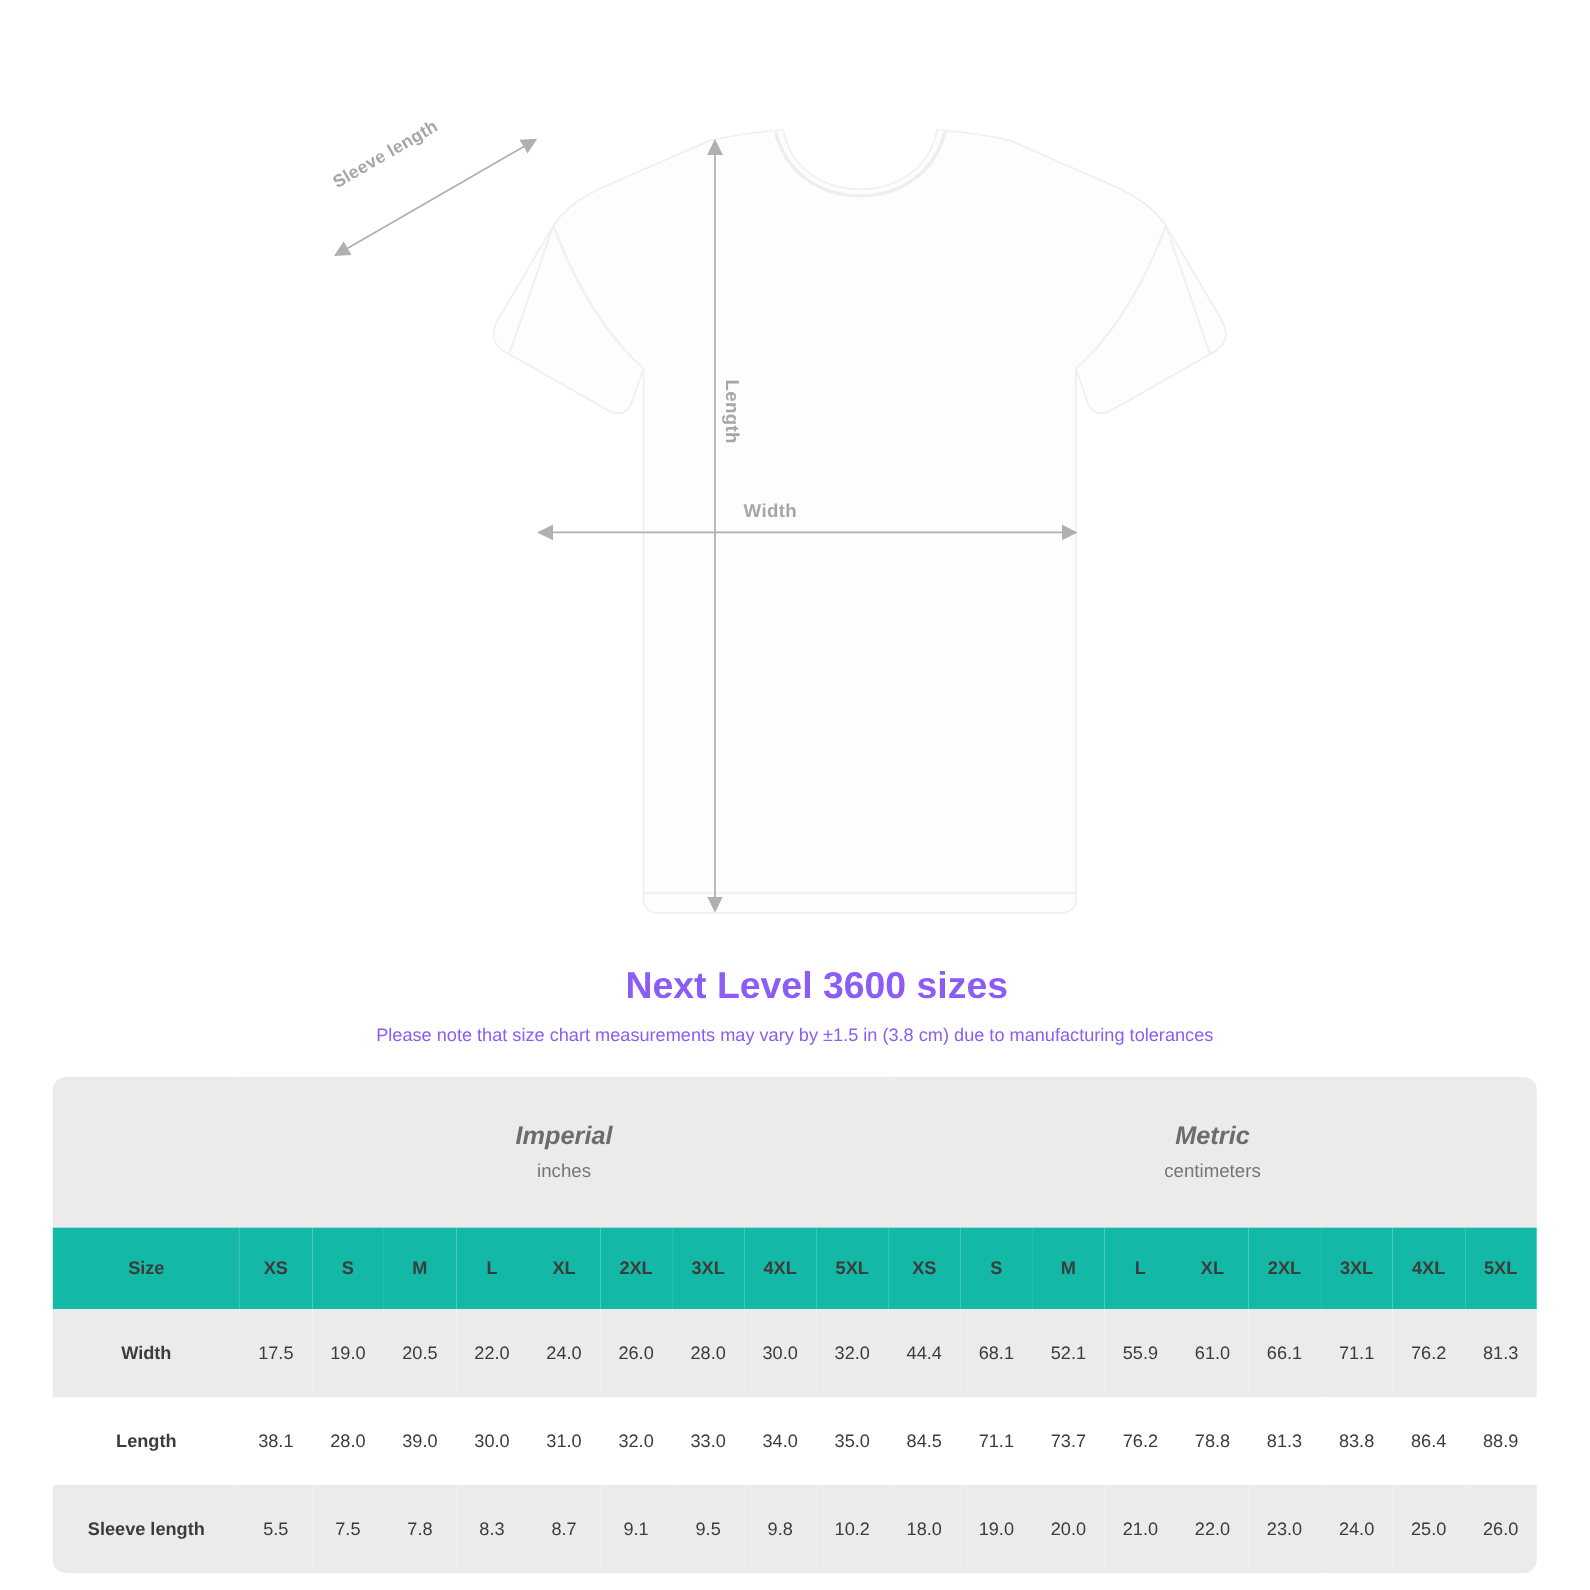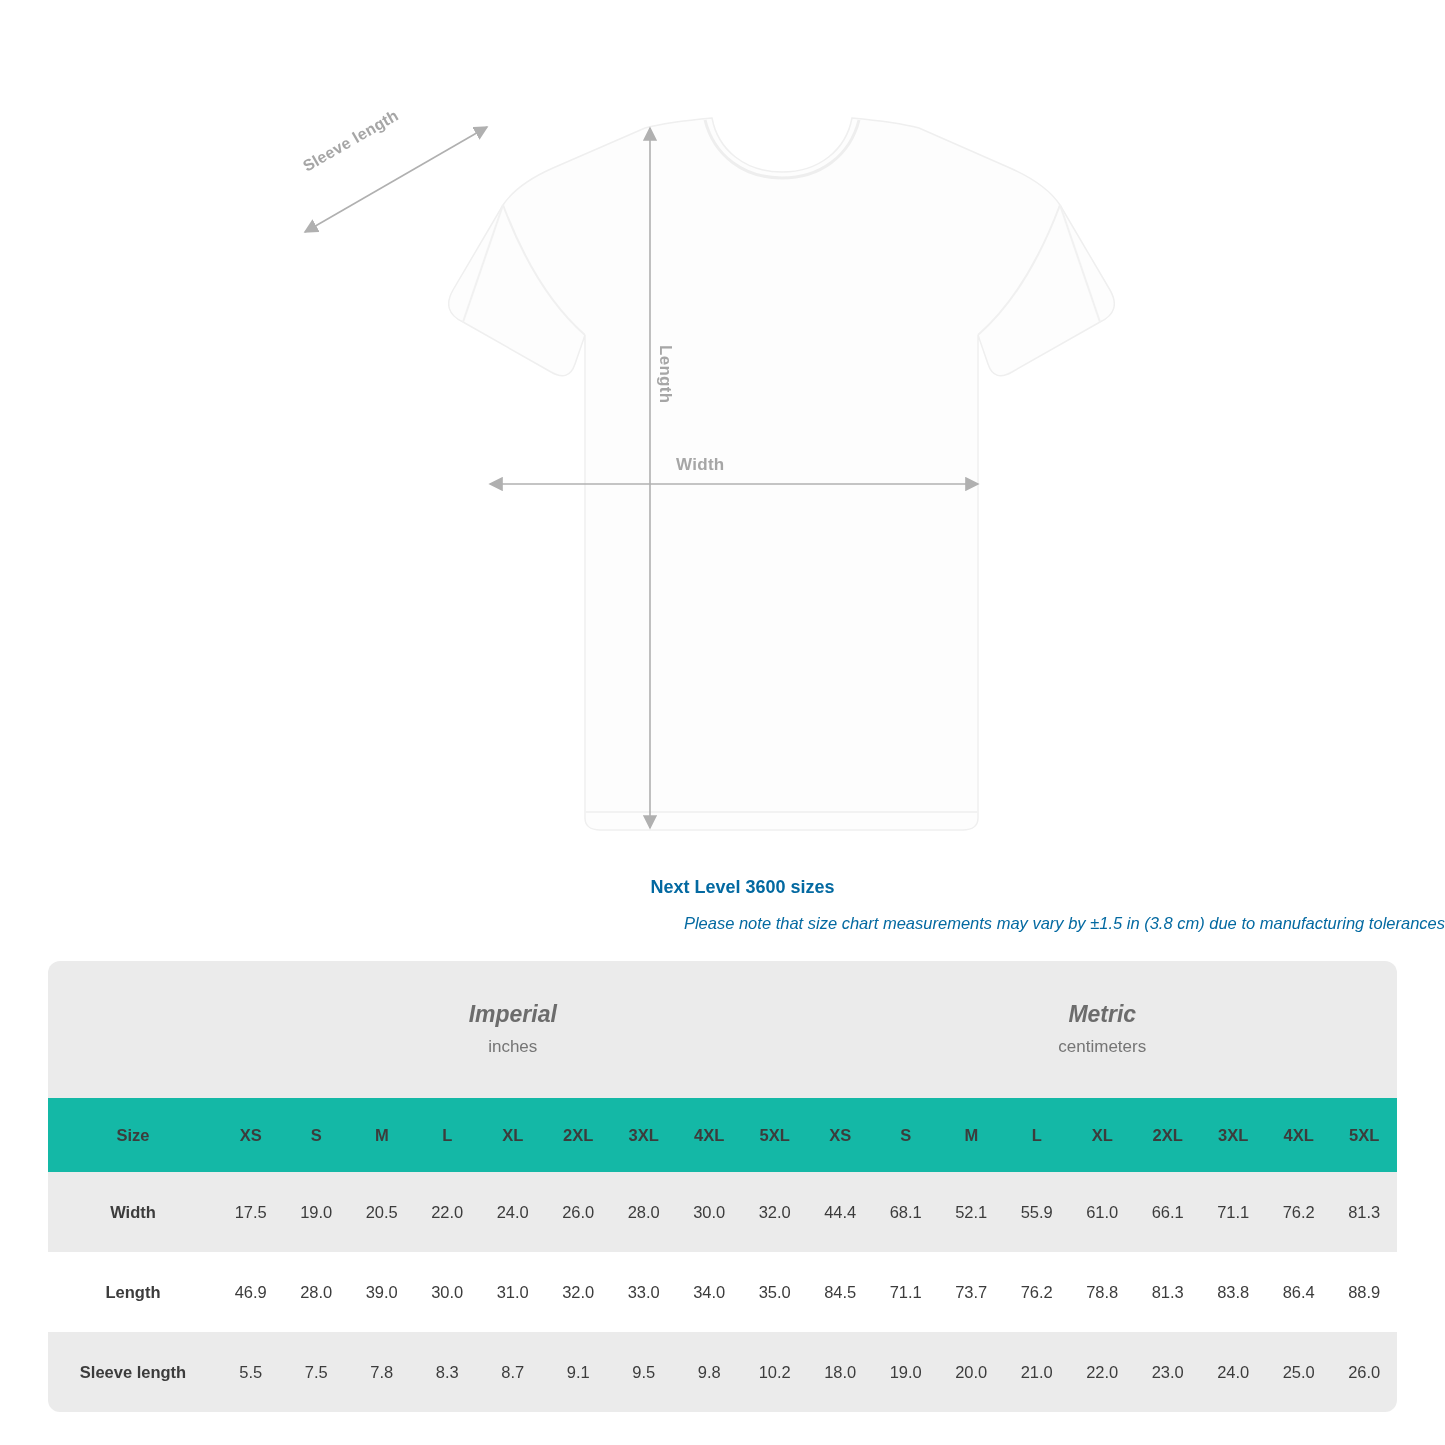--- a/index.html
+++ b/index.html
@@ -53,32 +53,30 @@
     top: 455px;
     font-size: 17px;
   }
 
   
   .title-block {
     text-align: center;
     margin-top: 22px;
   }
   .chart-title {
-    font-size: 18px;
-    font-weight: bold;
-    color: #0369a1;
+    font-size: 34px;
+    font-weight: bold;
+    color: #8b5cf6;
     margin: 0;
     padding-left: 40px;
   }
   .chart-note {
     font-size: 16.5px;
-    font-style: italic;
-    color: #0369a1;
+    color: #8b5cf6;
     margin-top: 16px;
-    text-align: right;
   }
 
   
   .table-wrap {
     margin: 28px 48px 0 48px;
   }
   table.size-table {
     width: 1349px;
     border-collapse: collapse;
     table-layout: fixed;
@@ -275,21 +273,21 @@
         <td>55.9</td>
         <td>61.0</td>
         <td>66.1</td>
         <td>71.1</td>
         <td>76.2</td>
         <td>81.3</td>
       </tr>
 
       <tr class="data-row row-plain">
         <td class="rowhead">Length</td>
-        <td>46.9</td>
+        <td>38.1</td>
         <td>28.0</td>
         <td>39.0</td>
         <td>30.0</td>
         <td>31.0</td>
         <td>32.0</td>
         <td>33.0</td>
         <td>34.0</td>
         <td>35.0</td>
         <td>84.5</td>
         <td>71.1</td>

